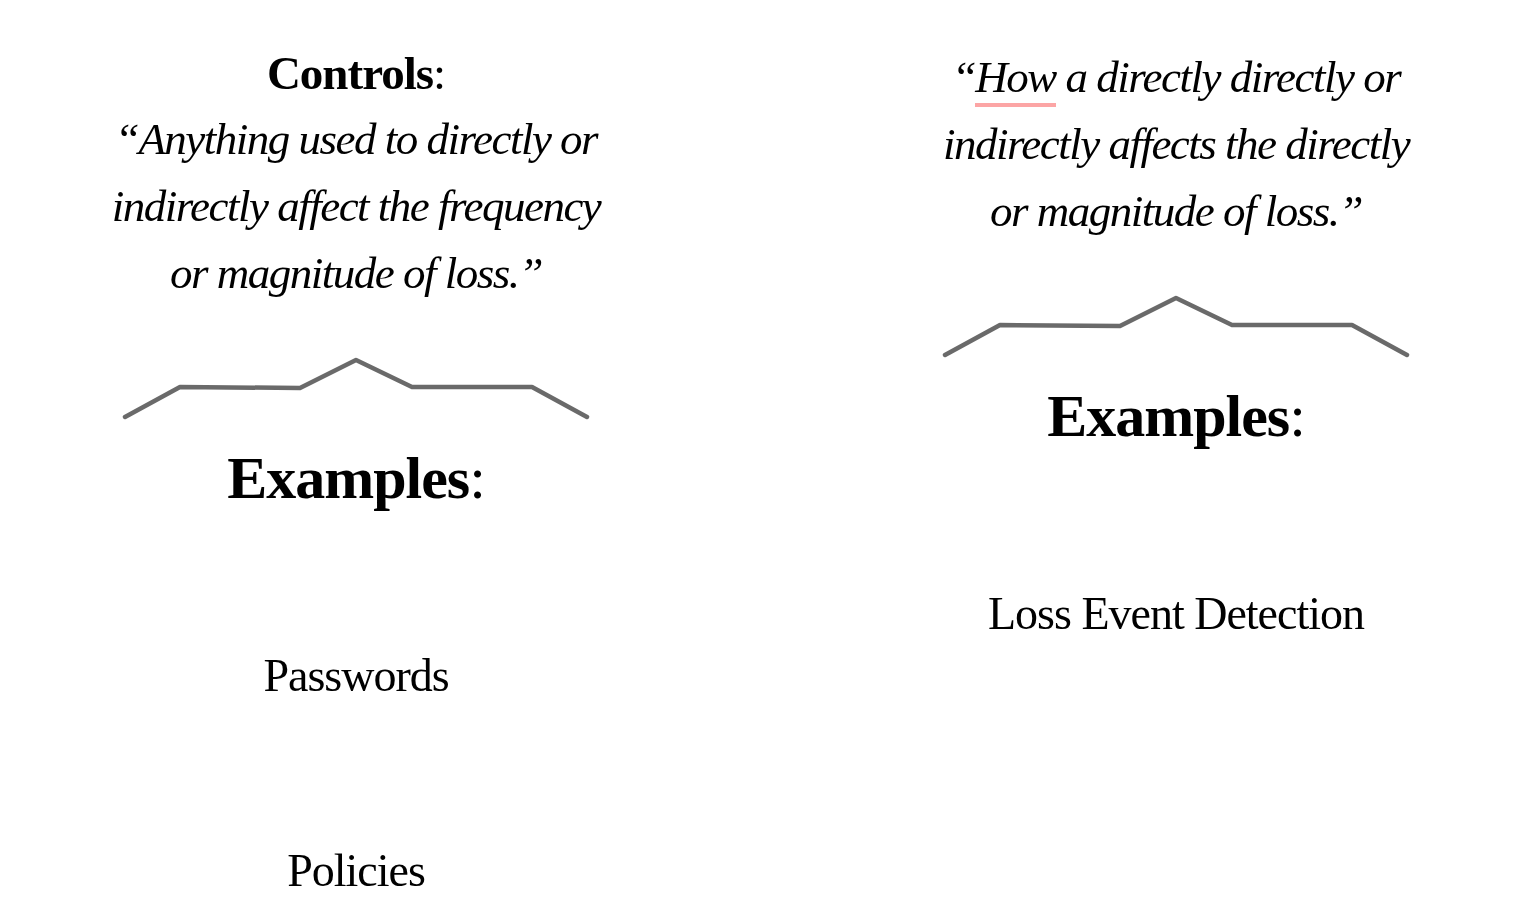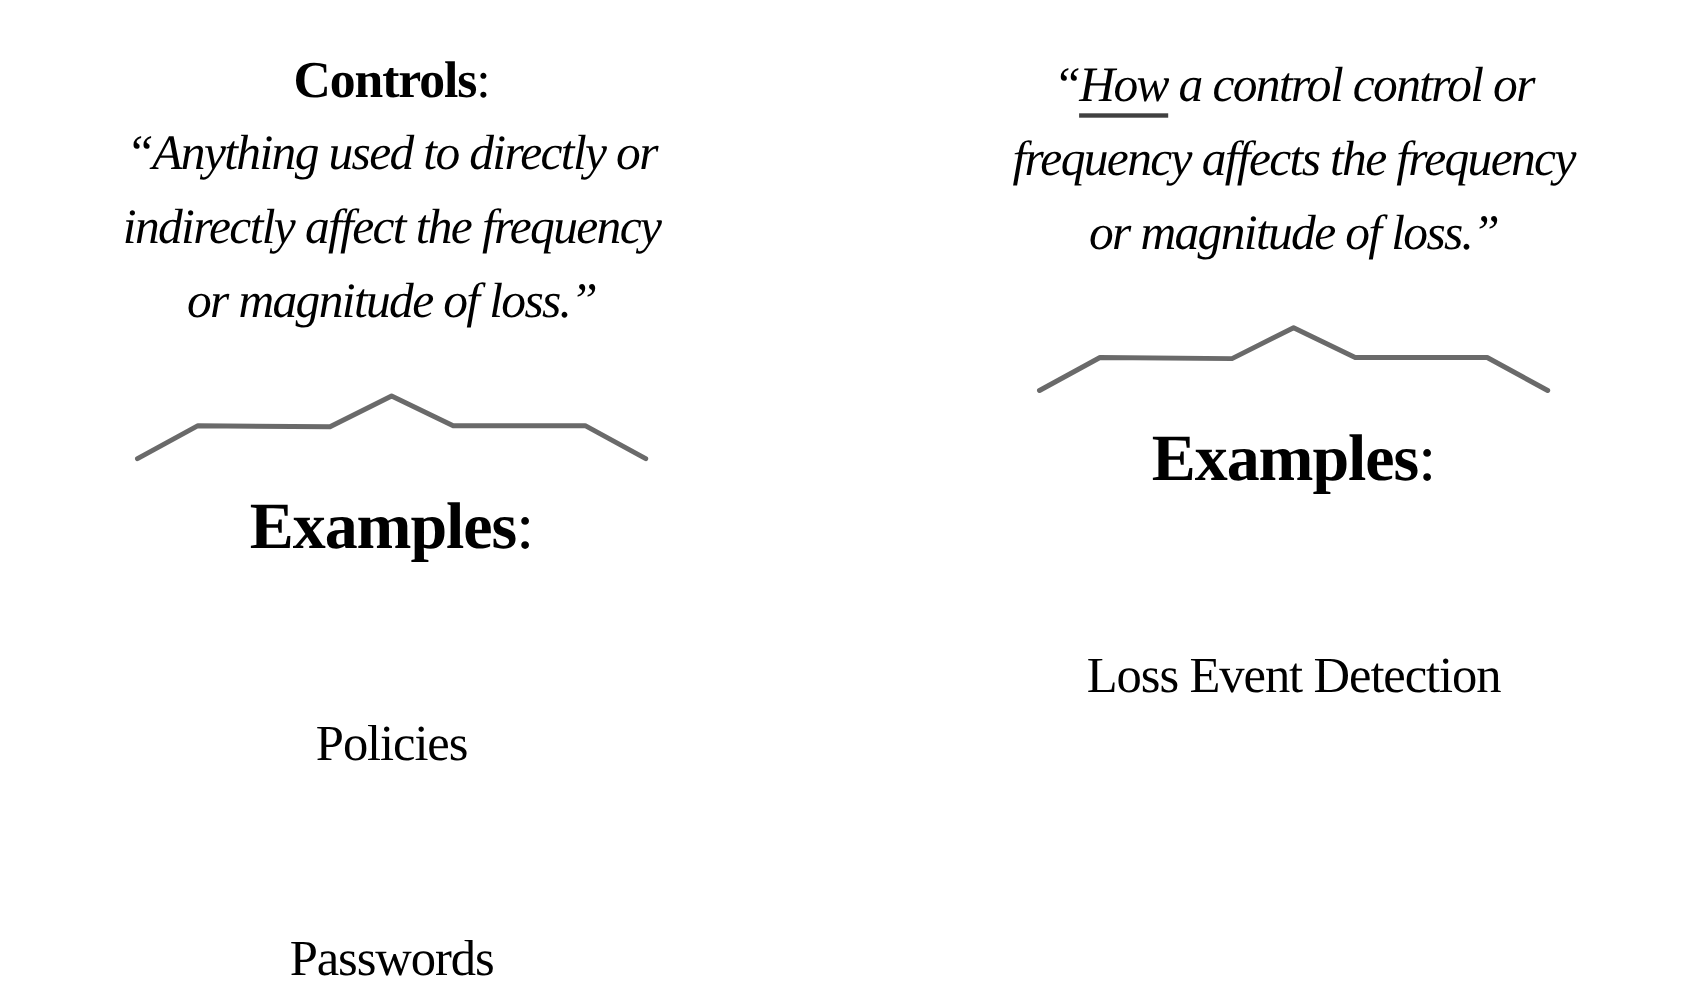--- a/index.html
+++ b/index.html
@@ -38,21 +38,21 @@
   .col-title .colon { font-weight: normal; }
   .quote {
     margin: 2px 0 0 0;
     font-style: italic;
     font-size: 45px;
     line-height: 67px;
     letter-spacing: -1.5px;
   }
   .quote .line { display: block; white-space: pre; text-align: center; }
   .underlined {
-    border-bottom: 4px solid #404040;
+    border-bottom: 4px solid #fca5a5;
     padding-bottom: 1px;
   }
   .brace {
     display: block;
     margin: 50px 0 26px 0;
   }
   .examples-title {
     margin: 0 0 4px 0;
     font-size: 60px;
     font-weight: bold;
@@ -82,33 +82,33 @@
       <p class="quote">
         <span class="line">“Anything used to directly or</span>
         <span class="line">indirectly affect the frequency</span>
         <span class="line">or magnitude of loss.”</span>
       </p>
       <svg class="brace" width="468" height="64" viewBox="0 0 468 64">
         <polyline points="3,60 58,30 178,31 234,3 290,30 410,30 465,60" fill="none" stroke-width="4.5" stroke-linecap="round" stroke-linejoin="round" stroke="#6a6a6a"></polyline>
       </svg>
       <h3 class="examples-title"><span>Examples</span><span class="colon">:</span></h3>
       <ul class="examples">
+        <li>Passwords</li>
         <li>Policies</li>
-        <li>Passwords</li>
         
         
         
         
       </ul>
     </section>
 
     <section class="column">
       <p class="quote">
-        <span class="line"><span>“</span><span class="underlined">How</span><span> a control control or</span></span>
-        <span class="line">frequency affects the frequency</span>
+        <span class="line"><span>“</span><span class="underlined">How</span><span> a directly directly or</span></span>
+        <span class="line">indirectly affects the directly</span>
         <span class="line">or magnitude of loss.”</span>
       </p>
       <svg class="brace" width="468" height="64" viewBox="0 0 468 64">
         <polyline points="3,60 58,30 178,31 234,3 290,30 410,30 465,60" fill="none" stroke-width="4.5" stroke-linecap="round" stroke-linejoin="round" stroke="#6a6a6a"></polyline>
       </svg>
       <h3 class="examples-title"><span>Examples</span><span class="colon">:</span></h3>
       <ul class="examples">
         <li>Loss Event Detection</li>
         
         

